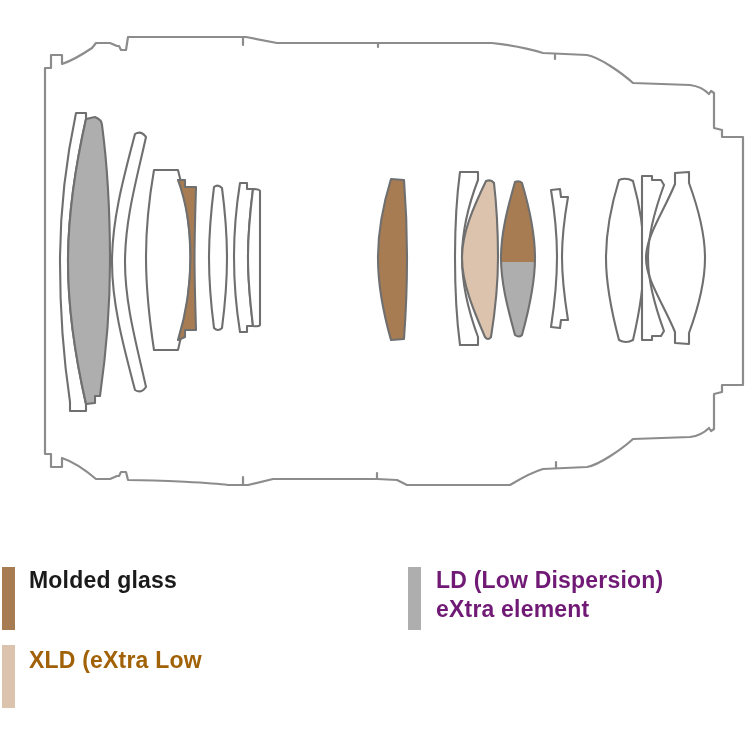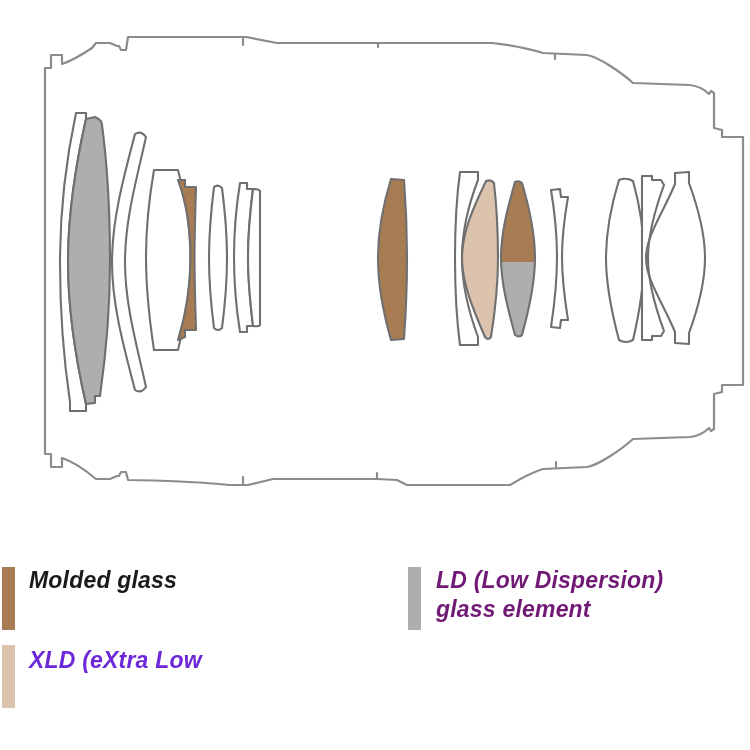--- a/index.html
+++ b/index.html
@@ -14,21 +14,20 @@
   .legend{position:absolute;left:0;top:540px;width:750px;height:210px;}
   .legend-item{position:absolute;}
   .swatch{position:absolute;width:13px;height:63px;}
   .legend-text{
     position:absolute;
     font-size:23px;
     font-weight:bold;
     line-height:29px;
     letter-spacing:0.2px;
     white-space:nowrap;
-    font-style:italic;
   }
 </style>
 </head>
 <body>
 
 <svg id="lens-diagram" width="750" height="522" viewBox="0 0 750 522" xmlns="http://www.w3.org/2000/svg">
 
   <g fill="none" stroke-width="2.2" stroke-linejoin="round" stroke-linecap="round" stroke="#8C8C8C">
     <path d="
       M45,68 L51,68 L51,55 L62,55 L62,64
@@ -162,26 +161,26 @@
 
   <div class="legend-item">
     <div class="swatch" style="left: 2px; top: 27px; background-color: rgb(168, 124, 82);"></div>
     <div class="legend-text" style="left: 29px; top: 26px; color: rgb(26, 26, 26);">
       <div>Molded glass</div>
     </div>
   </div>
 
   <div class="legend-item">
     <div class="swatch" style="left: 2px; top: 105px; background-color: rgb(219, 195, 173);"></div>
-    <div class="legend-text" style="left: 29px; top: 106px; color: #6d28d9;">
+    <div class="legend-text" style="left: 29px; top: 106px; color: #a16207;">
       <div>XLD (eXtra Low</div>
     </div>
   </div>
 
   <div class="legend-item">
     <div class="swatch" style="left: 408px; top: 27px; background-color: rgb(174, 174, 174);"></div>
     <div class="legend-text" style="left: 436px; top: 26px; color: #701a75;">
       <div>LD (Low Dispersion)</div>
-      <div>glass element</div>
+      <div>eXtra element</div>
     </div>
   </div>
 
 </div>
 
 </body></html>

